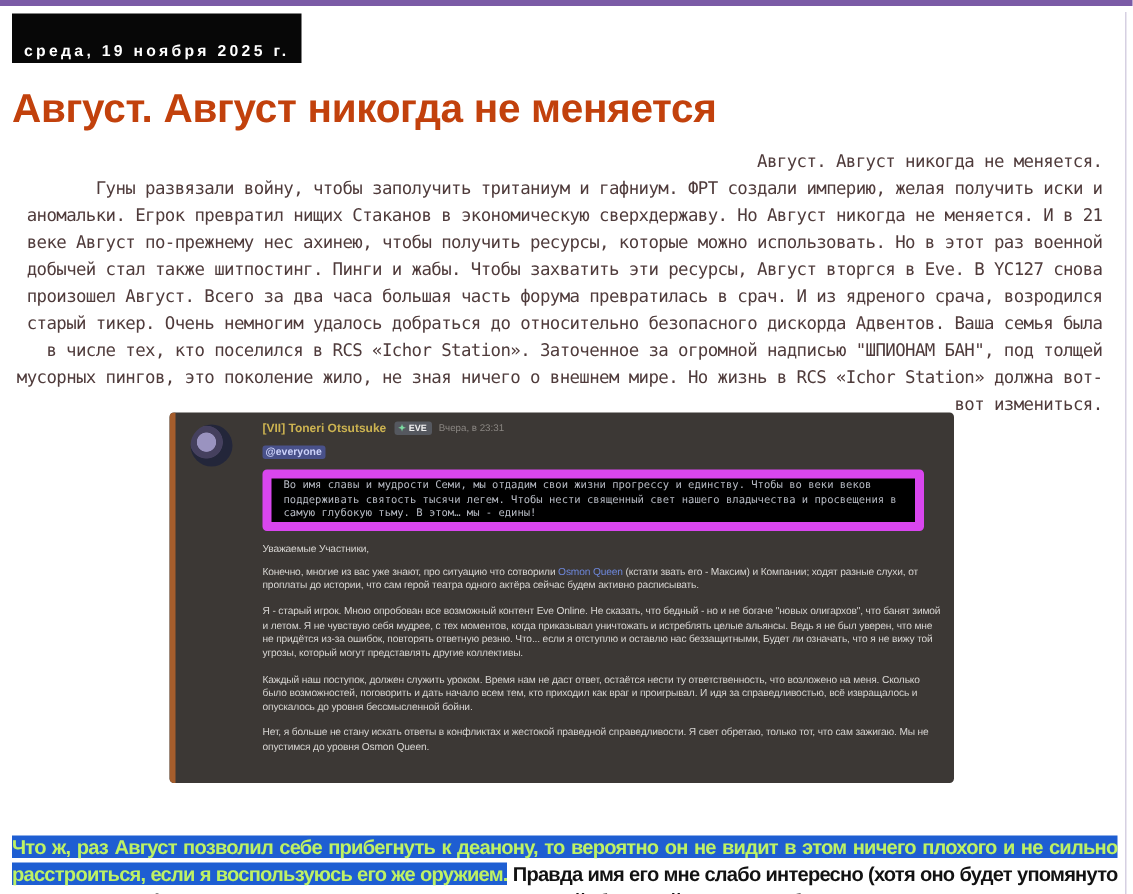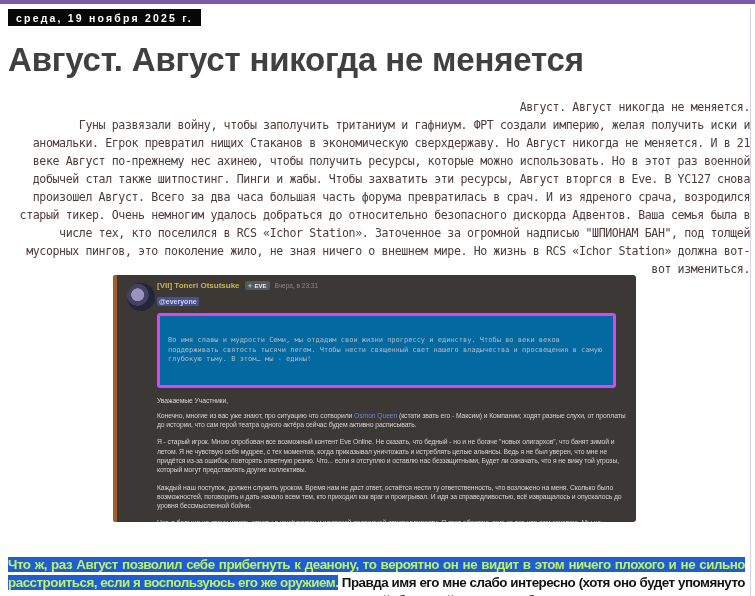--- a/index.html
+++ b/index.html
@@ -10,57 +10,57 @@
   html,body{margin:0;padding:0;}
   body{
     width:755px;height:596px;position:relative;overflow:hidden;
     background:#ffffff;border-top:4px solid var(--top-bar);box-sizing:border-box;
     font-family:"Liberation Sans",sans-serif;
   }
   .right-rule{position:absolute;top:4px;right:4px;bottom:0;width:1px;background:#d6d0e2;}
 
   .date-badge{
     display:inline-block;margin:5px 0 0 8px;background:#070707;color:#ffffff;
-    font-size:10.5px;font-weight:bold;letter-spacing:2.2px;padding:3px 8px 2px 8px;
+    font-size:10.5px;font-weight:bold;letter-spacing:2.2px;padding:19px 8px 2px 8px;
   }
   .post-title{
-    margin:15px 0 0 8px;font-size:33px;font-weight:bold;color:#404040;letter-spacing:-0.2px;
+    margin:15px 0 0 8px;font-size:27px;font-weight:bold;color:#c2410c;letter-spacing:-0.2px;
     font-family:"Liberation Sans",sans-serif;
   }
   .intro{
-    position:absolute;left:8px;right:5px;top:94px;
+    position:absolute;left:8px;right:20px;top:94px;
     text-align:right;font-family:"DejaVu Sans Mono",monospace;
     font-size:11.6px;letter-spacing:-0.4px;line-height:18px;color:var(--intro-color);
   }
   .intro .first-line{display:block;}
 
   
   .discord{
     position:absolute;left:113px;top:271px;width:523px;height:247px;
     background:var(--discord-bg);border-radius:3px;overflow:hidden;
   }
   .rust-strip{position:absolute;left:0;top:0;bottom:0;width:4px;background:var(--accent-strip);}
   .d-inner{display:flex;padding:6px 8px 6px 14px;}
   .avatar{
     width:28px;height:28px;border-radius:50%;flex:none;margin-top:2px;
     background:radial-gradient(circle at 38% 42%, #9a93c0 0 26%, #45405e 28% 45%, #23263a 47%);
   }
-  .d-content{margin-left:2px;flex:1;min-width:0;}
+  .d-content{margin-left:20px;flex:1;min-width:0;}
   .d-head{display:flex;align-items:center;gap:5px;}
   .d-user{color:var(--username);font-weight:bold;font-size:8px;}
   .d-badge{display:inline-flex;align-items:center;gap:2px;background:#55585f;border-radius:2px;
     padding:0 3px;height:9px;color:#f0f0f0;font-size:6px;font-weight:bold;}
   .d-badge .ic{color:#7bd9a0;font-size:6px;line-height:1;}
   .d-time{color:#8b8783;font-size:6.5px;}
   .d-role{margin-top:3px;font-weight:bold;font-size:8px;color:#edebe8;}
   .d-mention{display:inline-block;margin-top:4px;background:#49518a;color:#ccd2fa;
     font-size:7px;font-weight:bold;padding:1px 2px;border-radius:2px;}
   .d-quote{
-    margin:5px 12px 0 0;background:#0369a1;border:3px solid #d946ef;border-radius:3px;
-    padding:20px 8px;font-family:"DejaVu Sans Mono",monospace;font-size:7px;
+    margin:5px 12px 0 0;background:#000000;border:6px solid #d946ef;border-radius:3px;
+    padding:0 8px;font-family:"DejaVu Sans Mono",monospace;font-size:7px;
     letter-spacing:0;line-height:9.5px;color:#b6bac3;
   }
   .d-p{margin:6px 0 0 0;font-size:6.8px;line-height:9.3px;color:var(--d-text);letter-spacing:-0.1px;}
   .d-p.gap{margin-top:8px;}
   .d-link{color:var(--link);}
 
   
   .outro{
     position:absolute;left:8px;right:10px;top:552px;
     text-align:justify;font-size:13.4px;font-weight:bold;letter-spacing:-0.5px;

